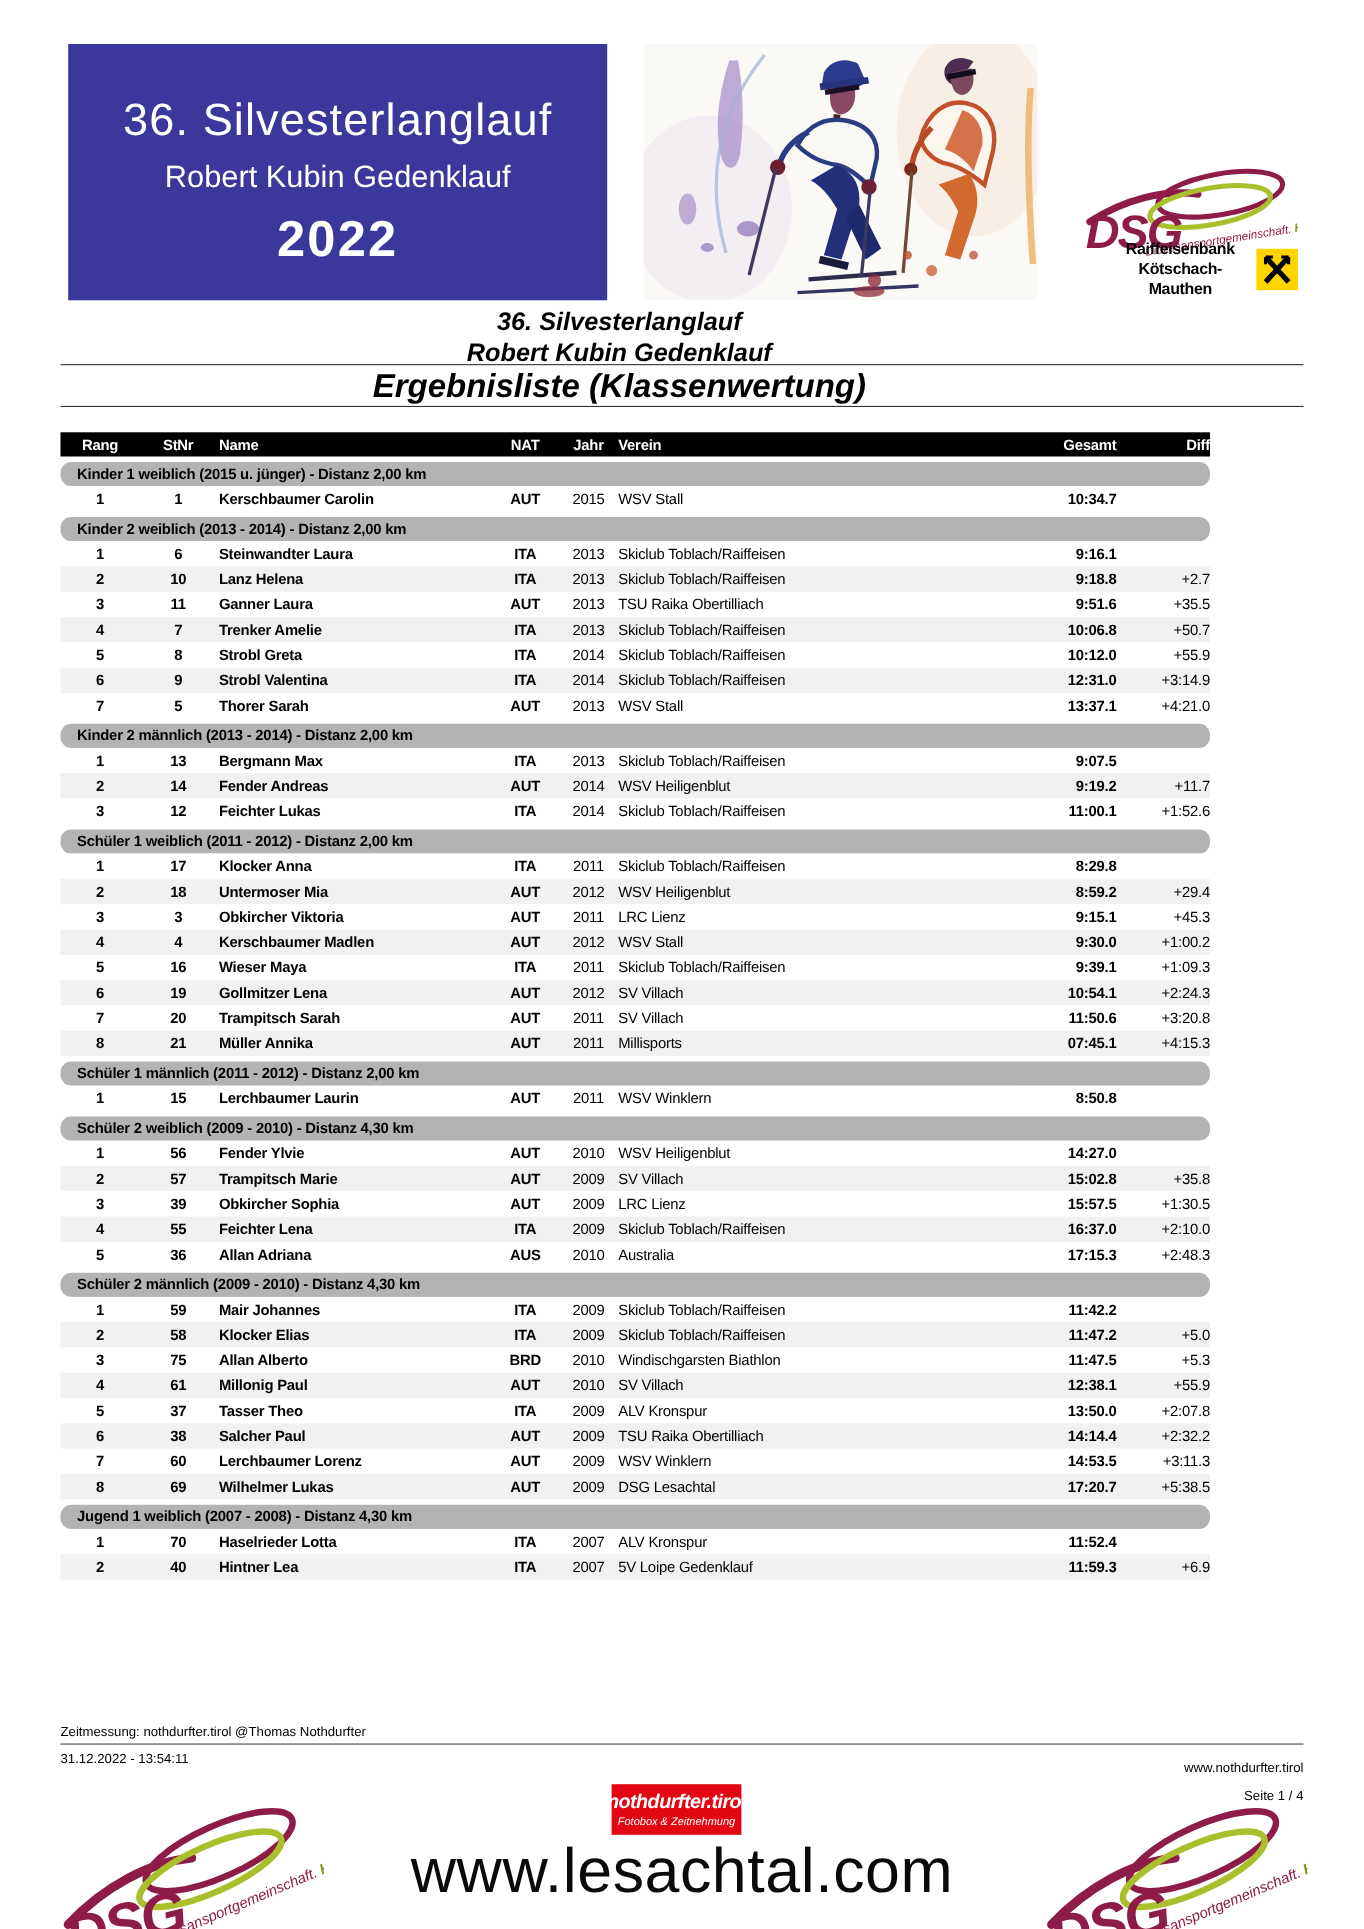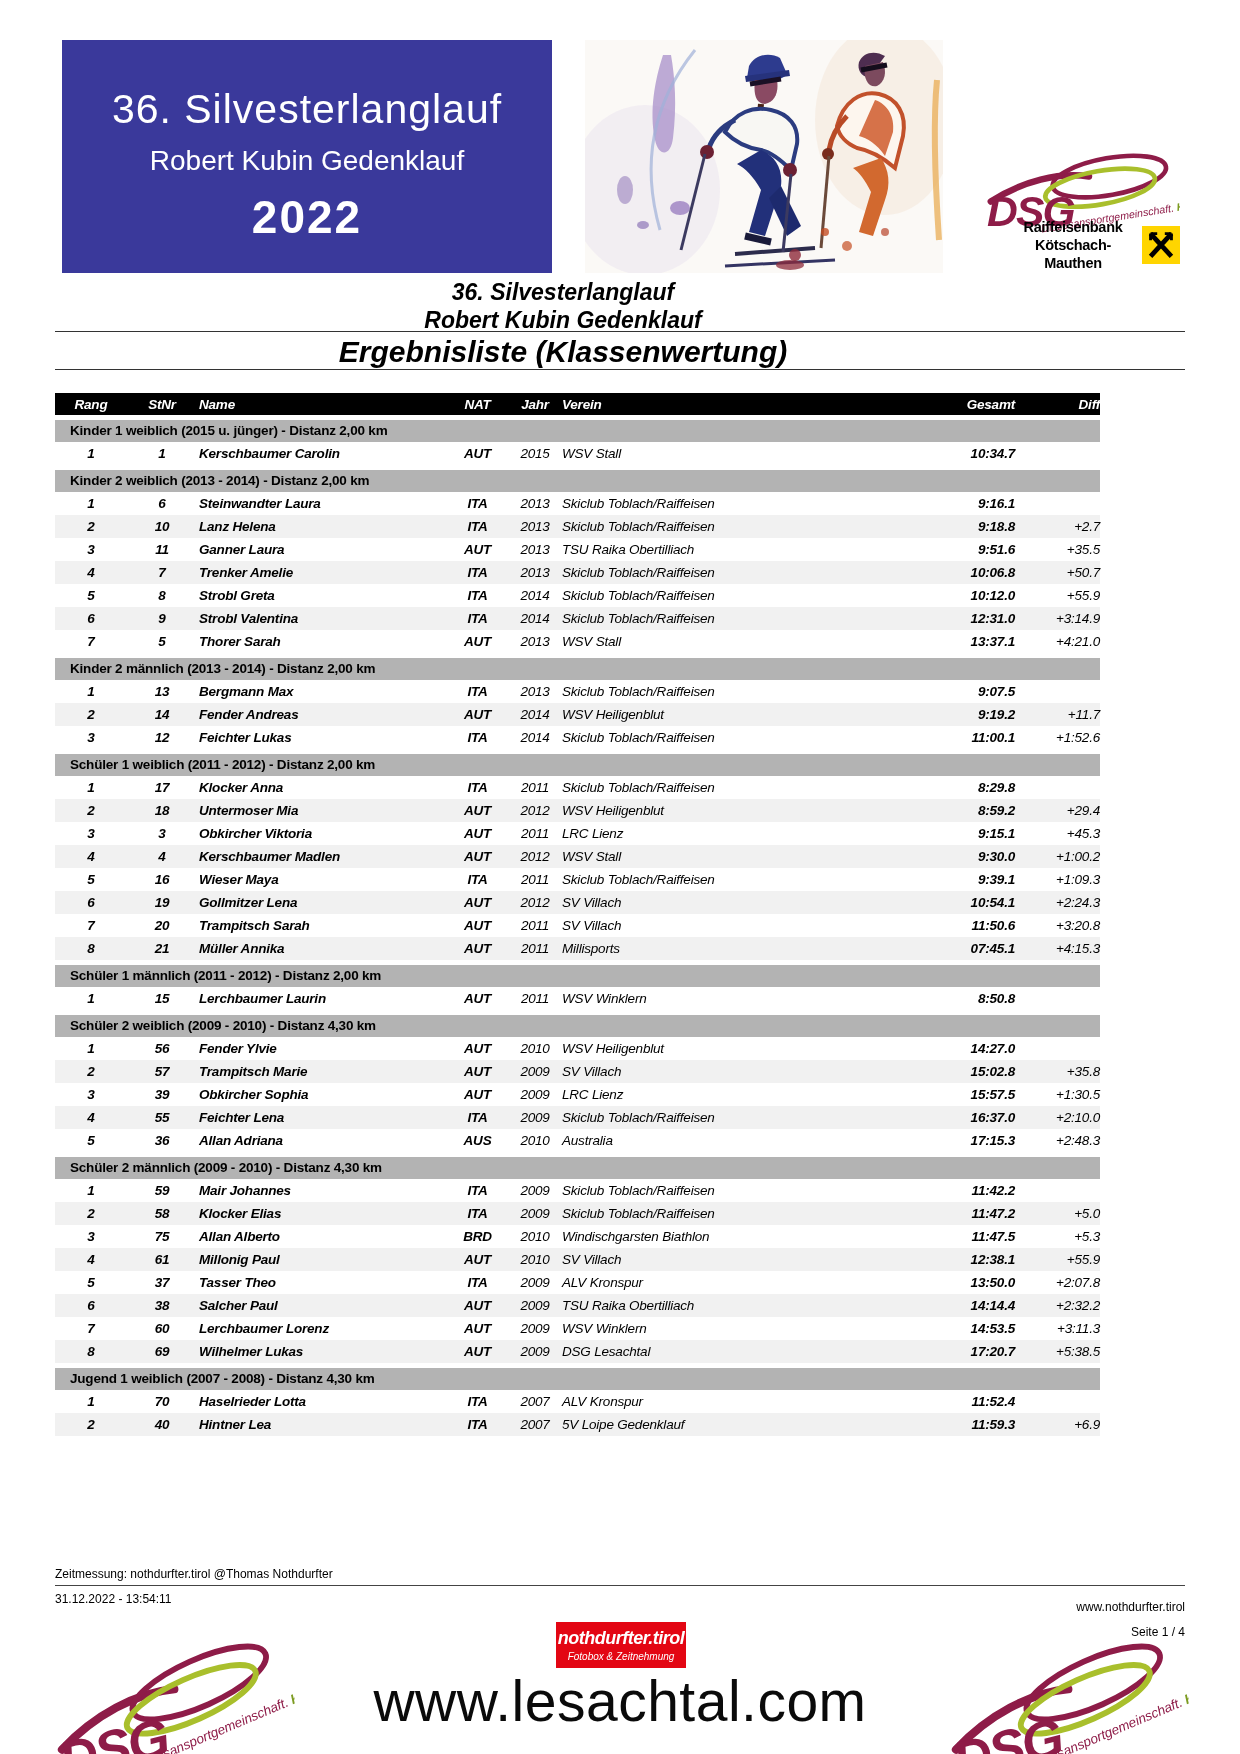--- a/index.html
+++ b/index.html
@@ -23,41 +23,41 @@
   
   .titles{left:55px;top:279px;width:1016px;text-align:center;font-style:italic;font-weight:bold;}
   .doc-t1{font-size:23px;}
   .doc-t2{font-size:23px;margin-top:1px;}
   .hr1{left:55px;top:331px;width:1130px;border-top:1.5px solid #333;}
   .doc-t3{left:55px;top:335px;width:1016px;text-align:center;font-style:italic;font-weight:bold;font-size:30px;}
   .hr2{left:55px;top:369px;width:1130px;border-top:1.5px solid #333;}
 
   
   .rtable{left:55px;top:393px;width:1045px;letter-spacing:-0.2px;}
-  .thead,.trow{display:grid;grid-template-columns:72px 70px 248px 65px 50px 270px 185px 85px;align-items:center;font-style:italic;}
+  .thead,.trow{display:grid;grid-template-columns:72px 70px 248px 65px 50px 270px 185px 85px;align-items:center;}
   .thead{height:22px;background:#000;color:#fff;font-size:13.5px;font-weight:bold;}
-  .sec-bar{margin-top:5px;height:22px;line-height:22px;background:#b3b3b3;font-weight:bold;font-size:13.5px;padding-left:15px;box-sizing:border-box;}
+  .sec-bar{margin-top:5px;height:22px;line-height:22px;background:#b3b3b3;font-weight:bold;font-size:13.5px;padding-left:15px;box-sizing:border-box;border-radius:10px;}
   .trow{height:23px;font-size:13.5px;background:#fff;}
   .trow.alt{background:#f1f1f1;}
   .cell{display:block;}
   .c-rang,.c-stnr{text-align:center;font-weight:bold;}
   .c-name{font-weight:bold;padding-left:2px;}
   .c-nat{text-align:center;font-weight:bold;}
   .c-jahr{text-align:center;}
   .c-verein{padding-left:2px;}
   .c-gesamt{text-align:right;font-weight:bold;}
   .c-diff{text-align:right;}
 
   
   .f-row1{left:55px;top:1567px;width:1130px;font-size:12px;}
   .f-row2{left:55px;top:1592px;width:1130px;font-size:12px;}
   .f-left{float:left;}
   .f-right{float:right;margin-top:33px;}
   .f-hr{left:55px;top:1585px;width:1130px;border-top:1px solid #444;}
-  .noth-logo{left:556px;top:1622px;width:130px;height:46px;background:#e30613;color:#fff;
+  .noth-logo{left:556px;top:1622px;width:118px;height:46px;background:#e30613;color:#fff;
     display:flex;flex-direction:column;align-items:center;justify-content:center;font-style:italic;text-align:center;}
   .noth-t{font-size:18px;font-weight:bold;letter-spacing:-0.5px;}
   .noth-s{font-size:10px;margin-top:2px;}
   .big-url{left:0;top:1668px;width:1240px;text-align:center;font-size:57px;color:#0a0a0a;letter-spacing:0.5px;}
   .dsg-bl{left:48px;top:1652px;transform:rotate(-14deg);}
   .dsg-br{left:942px;top:1652px;transform:rotate(-14deg);}
   svg text{font-family:"Liberation Sans",sans-serif;}
 </style>
 </head>
 <body>

